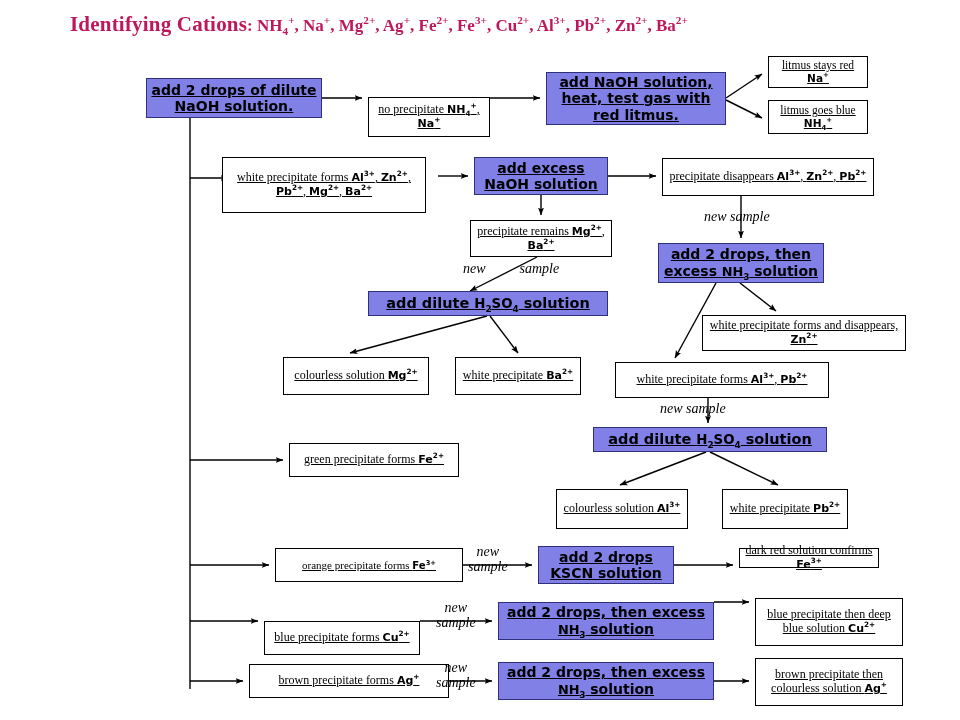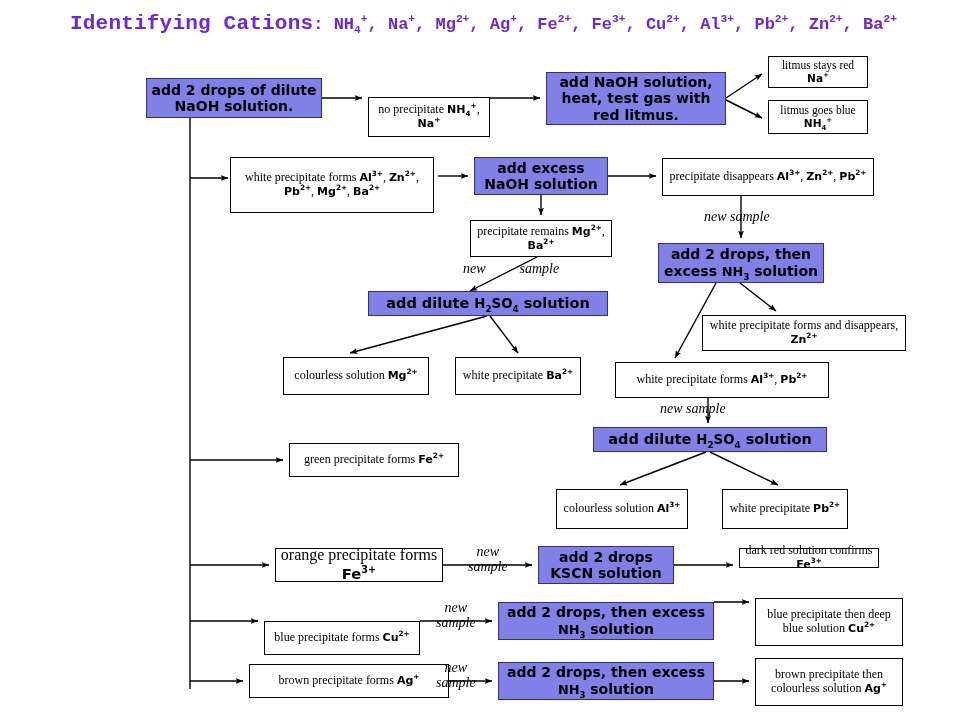--- a/index.html
+++ b/index.html
@@ -19,39 +19,40 @@
   #wires {
     position: absolute;
     left: 0; top: 0;
     width: 960px; height: 720px;
     pointer-events: none;
   }
   .title {
     position: absolute;
     left: 70px;
     top: 12px;
-    font-family: Liberation Mono, monospace;
+    font-family: Liberation Serif, serif;
     font-weight: bold;
-    color: #6d28d9;
+    color: #be185d;
     white-space: nowrap;
   }
   .title .t-main { font-size: 21px; letter-spacing: 0.2px; }
   .title .t-sub  { font-size: 17px; }
   .box {
     position: absolute;
     box-sizing: border-box;
     border: 1px solid #000000;
     display: flex;
     align-items: center;
     justify-content: center;
     text-align: center;
     line-height: 1.16;
     color: #000000;
     background: #ffffff;
     padding: 1px 3px;
+    text-decoration: underline;
   }
   .box .inner { width: 100%; }
   .box.action {
     background: #8080e6;
     border: 1px solid #30307a;
     font-family: "DejaVu Sans", "Liberation Sans", sans-serif;
     font-weight: bold;
   }
   .box.result {
     background: #ffffff;
@@ -131,21 +132,21 @@
       </div>
       <div class="box action" style="left: 546px; top: 72px; width: 180px; height: 53px; font-size: 14px; background: rgb(128, 128, 230); border-color: rgb(48, 48, 122);">
         <div class="inner">add NaOH solution, heat, test gas with red litmus.</div>
       </div>
       <div class="box result" style="left: 768px; top: 56px; width: 100px; height: 32px; font-size: 11.5px;">
         <div class="inner">litmus stays red    <span class="ion">Na<sup>+</sup></span></div>
       </div>
       <div class="box result" style="left: 768px; top: 100px; width: 100px; height: 34px; font-size: 11.5px;">
         <div class="inner">litmus goes blue   <span class="ion">NH<sub>4</sub><sup>+</sup></span></div>
       </div>
-      <div class="box result" style="left: 230px; top: 157px; width: 204px; height: 56px; font-size: 12px;">
+      <div class="box result" style="left: 222px; top: 157px; width: 204px; height: 56px; font-size: 12px;">
         <div class="inner">white precipitate  forms <span class="ion">Al<sup>3+</sup></span>, <span class="ion">Zn<sup>2+</sup></span>, <span class="ion">Pb<sup>2+</sup></span>, <span class="ion">Mg<sup>2+</sup></span>, <span class="ion">Ba<sup>2+</sup></span></div>
       </div>
       <div class="box action" style="left: 474px; top: 157px; width: 134px; height: 38px; font-size: 14px; background: rgb(128, 128, 230); border-color: rgb(48, 48, 122);">
         <div class="inner">add excess NaOH solution</div>
       </div>
       <div class="box result" style="left: 662px; top: 158px; width: 212px; height: 38px; font-size: 12px;">
         <div class="inner">precipitate disappears <span class="ion">Al<sup>3+</sup></span>, <span class="ion">Zn<sup>2+</sup></span>, <span class="ion">Pb<sup>2+</sup></span></div>
       </div>
       <div class="box result" style="left: 470px; top: 220px; width: 142px; height: 37px; font-size: 12px;">
         <div class="inner">precipitate remains <span class="ion">Mg<sup>2+</sup></span>, <span class="ion">Ba<sup>2+</sup></span></div>
@@ -173,21 +174,21 @@
       </div>
       <div class="box result" style="left: 556px; top: 489px; width: 132px; height: 40px; font-size: 12px;">
         <div class="inner">colourless solution <span class="ion">Al<sup>3+</sup></span></div>
       </div>
       <div class="box result" style="left: 722px; top: 489px; width: 126px; height: 40px; font-size: 12px;">
         <div class="inner">white precipitate <span class="ion">Pb<sup>2+</sup></span></div>
       </div>
       <div class="box result" style="left: 289px; top: 443px; width: 170px; height: 34px; font-size: 12px;">
         <div class="inner">green precipitate forms <span class="ion">Fe<sup>2+</sup></span></div>
       </div>
-      <div class="box result" style="left: 275px; top: 548px; width: 168px; height: 34px; font-size: 16px;">
+      <div class="box result" style="left: 275px; top: 548px; width: 188px; height: 34px; font-size: 11px;">
         <div class="inner">orange precipitate  forms <span class="ion">Fe<sup>3+</sup></span></div>
       </div>
       <div class="box action" style="left: 538px; top: 546px; width: 136px; height: 38px; font-size: 14px; background: rgb(128, 128, 230); border-color: rgb(48, 48, 122);">
         <div class="inner">add 2 drops KSCN solution</div>
       </div>
       <div class="box result" style="left: 739px; top: 548px; width: 140px; height: 20px; font-size: 12px;">
         <div class="inner">dark red solution confirms  <span class="ion">Fe<sup>3+</sup></span></div>
       </div>
       <div class="box result" style="left: 264px; top: 604px; width: 156px; height: 34px; font-size: 12px; margin-top: 17px;">
         <div class="inner">blue precipitate  forms <span class="ion">Cu<sup>2+</sup></span></div>

